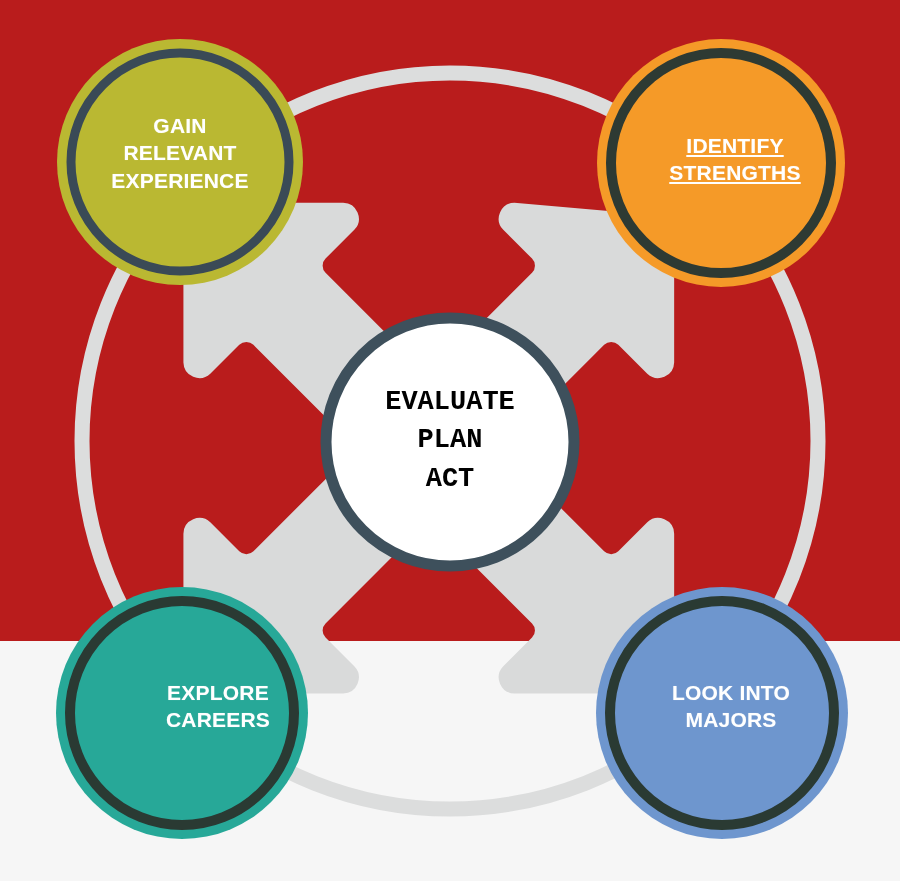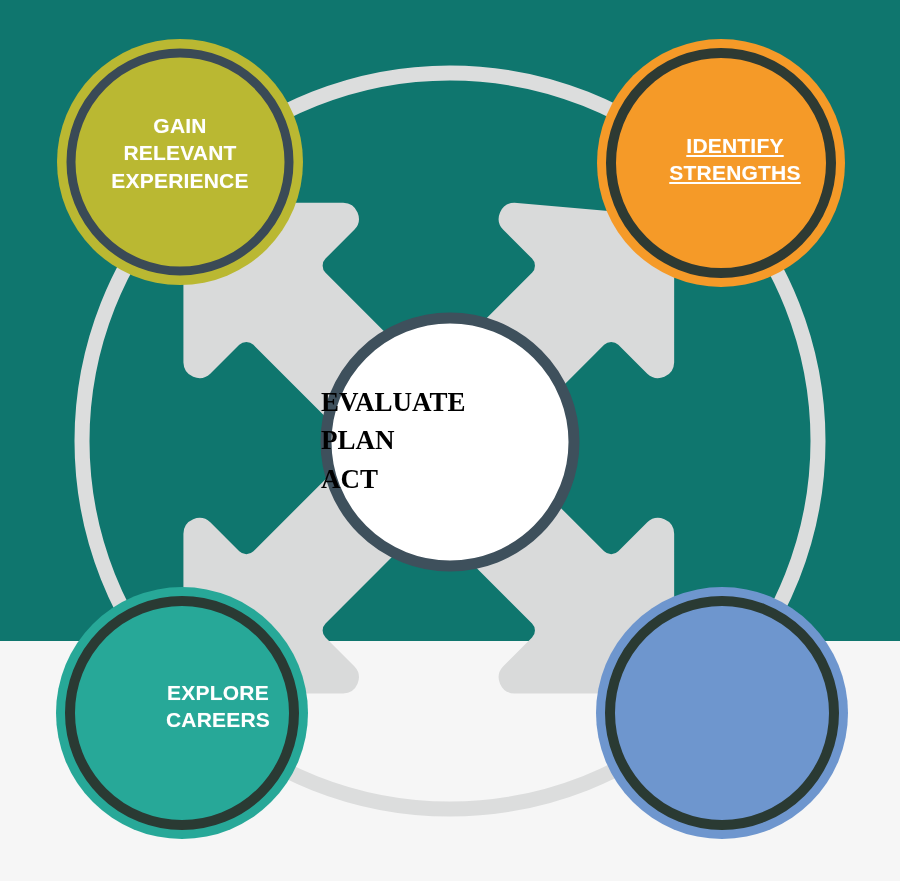--- a/index.html
+++ b/index.html
@@ -11,21 +11,21 @@
     width: 900px;
     height: 881px;
     background: #f6f6f6;
     font-family: "Liberation Sans", sans-serif;
     overflow: hidden;
   }
   #diagram-root {
     position: relative;
     width: 900px;
     height: 641px;
-    background: #0f766e;
+    background: #b91c1c;
   }
   #diagram-svg {
     position: absolute;
     left: 0;
     top: 0;
     width: 900px;
     height: 881px;
     display: block;
   }
   .node-label {
@@ -36,23 +36,24 @@
     font-family: "Liberation Sans", sans-serif;
     font-size: 21px;
     line-height: 1.30;
     letter-spacing: 0.2px;
     white-space: pre-line;
     pointer-events: none;
     text-shadow: 0 0 1px rgba(255,255,255,0.35);
   }
   .center-label {
     position: absolute;
+    text-align: center;
     color: #000000;
     font-weight: bold;
-    font-family: Liberation Serif, serif;
+    font-family: Liberation Mono, monospace;
     font-size: 27px;
     line-height: 1.42;
     white-space: pre-line;
     pointer-events: none;
   }
   
   #label-gain        { left: 55px;  top: 112px; width: 250px; }
   #label-identify    { left: 610px; top: 132px; width: 250px; text-decoration: underline; }
   #label-explore     { left: 66px;  top: 679px; width: 250px; padding-left: 27px; }
   #label-look        { left: 606px; top: 679px; width: 250px; }
@@ -147,18 +148,20 @@
   <div class="node-label" id="label-gain">GAIN
 RELEVANT
 EXPERIENCE</div>
 
   <div class="node-label" id="label-identify">IDENTIFY
 STRENGTHS</div>
 
   <div class="node-label" id="label-explore">EXPLORE
 CAREERS</div>
 
+  <div class="node-label" id="label-look">LOOK INTO
+MAJORS</div>
 
   <div class="center-label" id="label-center">EVALUATE
 PLAN
 ACT</div>
 
 </div>
 
 </body></html>

